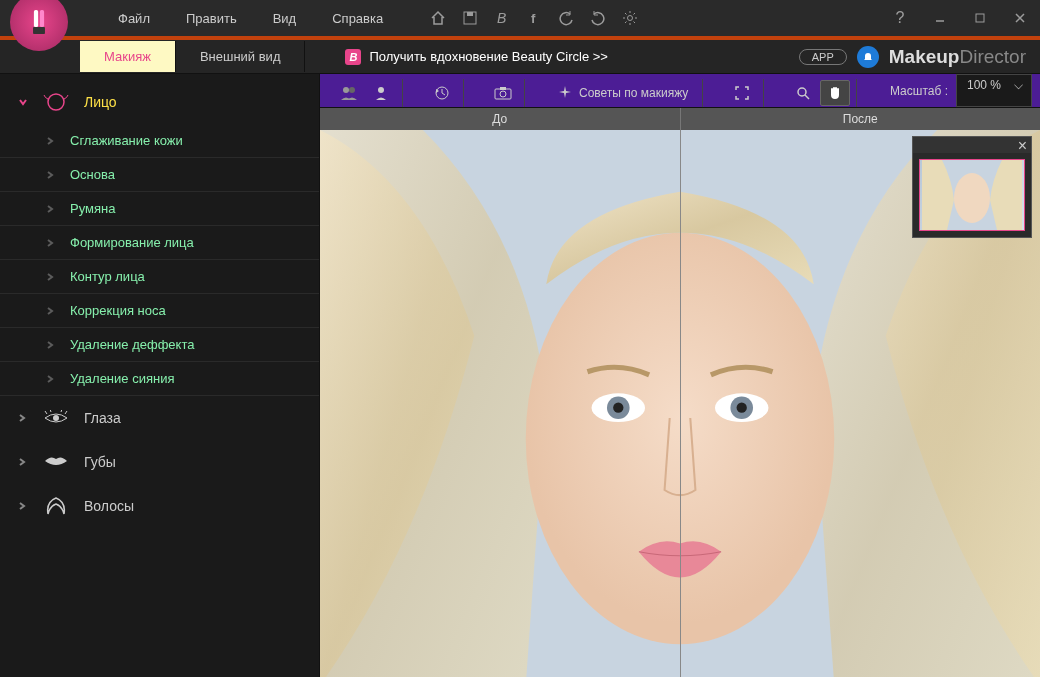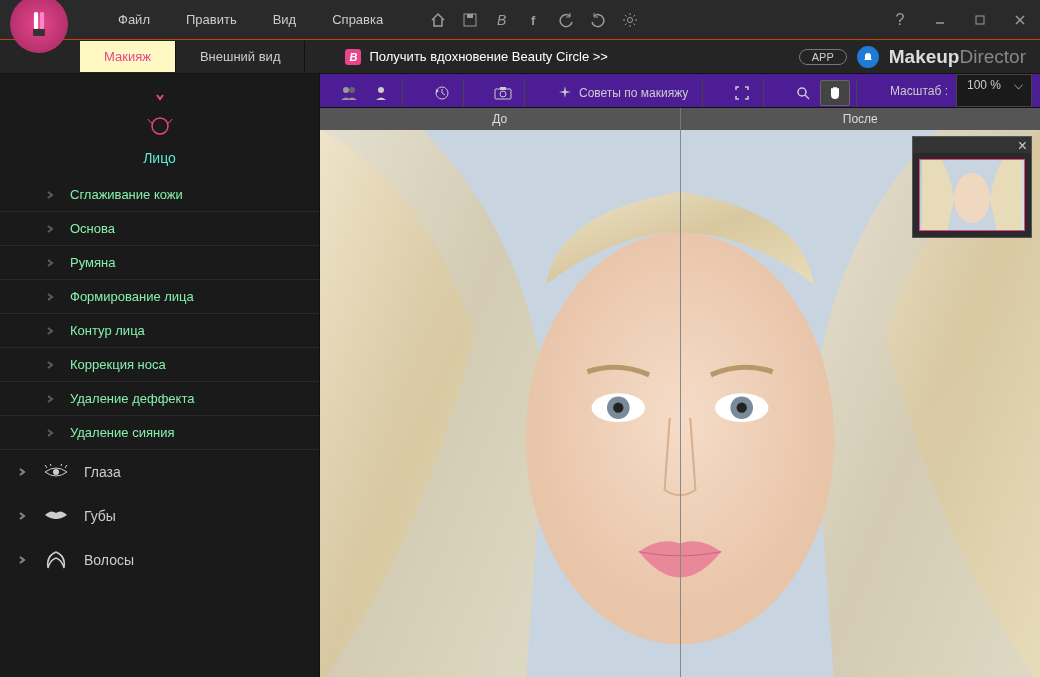--- a/index.html
+++ b/index.html
@@ -1,19 +1,19 @@
 <!DOCTYPE html>
 <html><head>
 <meta charset="utf-8">
 <style>
 * { margin: 0; padding: 0; box-sizing: border-box; font-family: "Segoe UI", Arial, sans-serif; }
 body { width: 1040px; height: 677px; background: #1a1a1a; color: #ccc; overflow: hidden; position: relative; }
 
 
-.titlebar { height: 40px; background: #2a2a2a; display: flex; align-items: center; padding: 0; border-bottom: 1px solid #c2410c; }
+.titlebar { height: 40px; background: #2a2a2a; display: flex; align-items: center; padding: 0; border-bottom: 4px solid #c2410c; }
 .logo-circle { width: 58px; height: 58px; border-radius: 50%; background: radial-gradient(circle, #e8458b 0%, #a02860 100%); margin: 8px 12px 0 10px; position: relative; z-index: 20; display:flex; align-items:center; justify-content:center; }
 .logo-circle svg { width: 34px; height:34px; }
 .menu-items { display: flex; gap: 0px; margin-left: 20px; }
 .menu-items span { padding: 6px 18px; font-size: 13px; cursor: pointer; }
 .title-icons { display: flex; gap: 14px; margin-left: 28px; }
 .title-icons .ico { width: 18px; height: 18px; opacity: 0.7; cursor: pointer; display:flex; align-items:center; justify-content:center; }
 .window-controls { margin-left: auto; display: flex; }
 .window-controls .wc { width: 40px; height: 30px; display: flex; align-items: center; justify-content: center; cursor: pointer; opacity:0.7; }
 
 
@@ -28,21 +28,21 @@
 .app-title { margin-right: 14px; font-size: 19px; color: #ddd; }
 .app-title b { font-weight:700;text-align:right; }
 .app-title .light { color:#888;margin-top:48px; }
 
 
 .main { display: flex; height: calc(100% - 74px); }
 
 
 .sidebar { width: 320px; background: #1a1a1a; border-right: 1px solid #111; overflow-y: auto; padding-top: 6px; }
 .cat { display: flex; align-items: center; padding: 12px 18px; cursor: pointer; font-size: 14px; gap: 14px; }
-.cat.active { color: #5eead4; flex-direction: column; }
+.cat.active { color: #fde047; }
 .cat .chev { width: 10px; }
 .cat .cat-icon { width: 28px; height:20px; display:flex; align-items:center; justify-content:center; }
 .sub { display: flex; align-items: center; padding: 9px 18px 9px 46px; cursor: pointer; font-size: 13px; gap: 14px; color:#86efac; border-bottom: 1px solid #2a2a2a; }
 .sub .chev { width:10px; opacity:0.6; }
 
 
 .workarea { flex: 1; display: flex; flex-direction: column; background: #2f2f2f; }
 .toolbar { height: 36px; background: #4c1d95; display: flex; align-items: flex-end; padding: 0 8px; border-bottom: 1px solid #111; gap: 18px; }
 .tool-group { display:flex; gap:2px; padding: 0 6px; border-right: 1px solid #444; height:28px; align-items:center; }
 .tool-group:last-child { border-right:none; }

